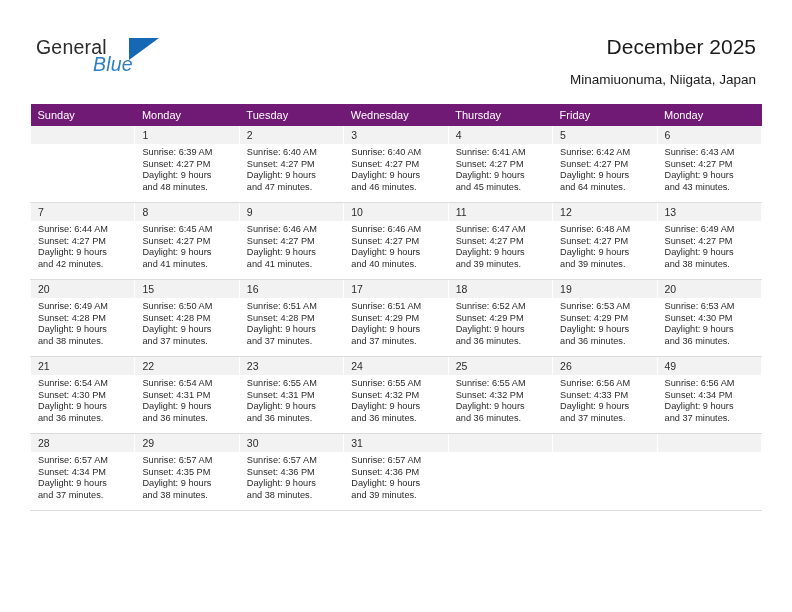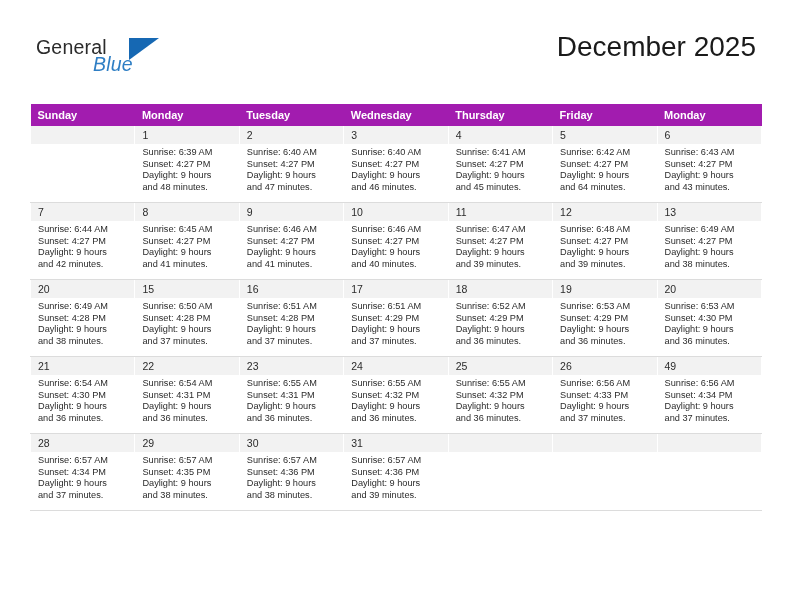--- a/index.html
+++ b/index.html
@@ -66,21 +66,21 @@
     border-bottom: 22px solid transparent;
   }
 
   .title-block {
     position: absolute;
     right: 36px;
     top: 30px;
     text-align: right;
   }
   .month-title {
-    font-size: 28px;
+    font-size: 21px;
     font-weight: normal;
     color: #1a1a1a;
     line-height: 34px;
     white-space: nowrap;
   }
   .location-subtitle {
     font-size: 13.5px;
     font-weight: normal;
     color: #1a1a1a;
     line-height: 20px;
@@ -91,24 +91,24 @@
   
   .calendar {
     position: absolute;
     left: 30px;
     top: 104px;
     width: 732px;
     border-collapse: collapse;
     table-layout: fixed;
   }
   .calendar th {
-    background: #a21caf;
+    background: #701a75;
     color: #ffffff;
     font-size: 11px;
-    font-weight: bold;
+    font-weight: normal;
     text-align: left;
     padding: 5px 0 5px 7px;
     height: 11px;
     border: none;
     margin-top: 34px;
   }
   .calendar td {
     width: 104.57px;
     height: 76px;
     vertical-align: top;
@@ -160,20 +160,21 @@
   <div class="header">
 
     <div class="logo">
       <span class="logo-general">General</span>
       <span class="logo-flag"></span>
       <span class="logo-blue">Blue</span>
     </div>
 
     <div class="title-block">
       <div class="month-title">December 2025</div>
+      <div class="location-subtitle">Minamiuonuma, Niigata, Japan</div>
     </div>
 
   </div>
 
   <table class="calendar">
     <thead>
       <tr>
         <th>Sunday</th>
         <th>Monday</th>
         <th>Tuesday</th>

